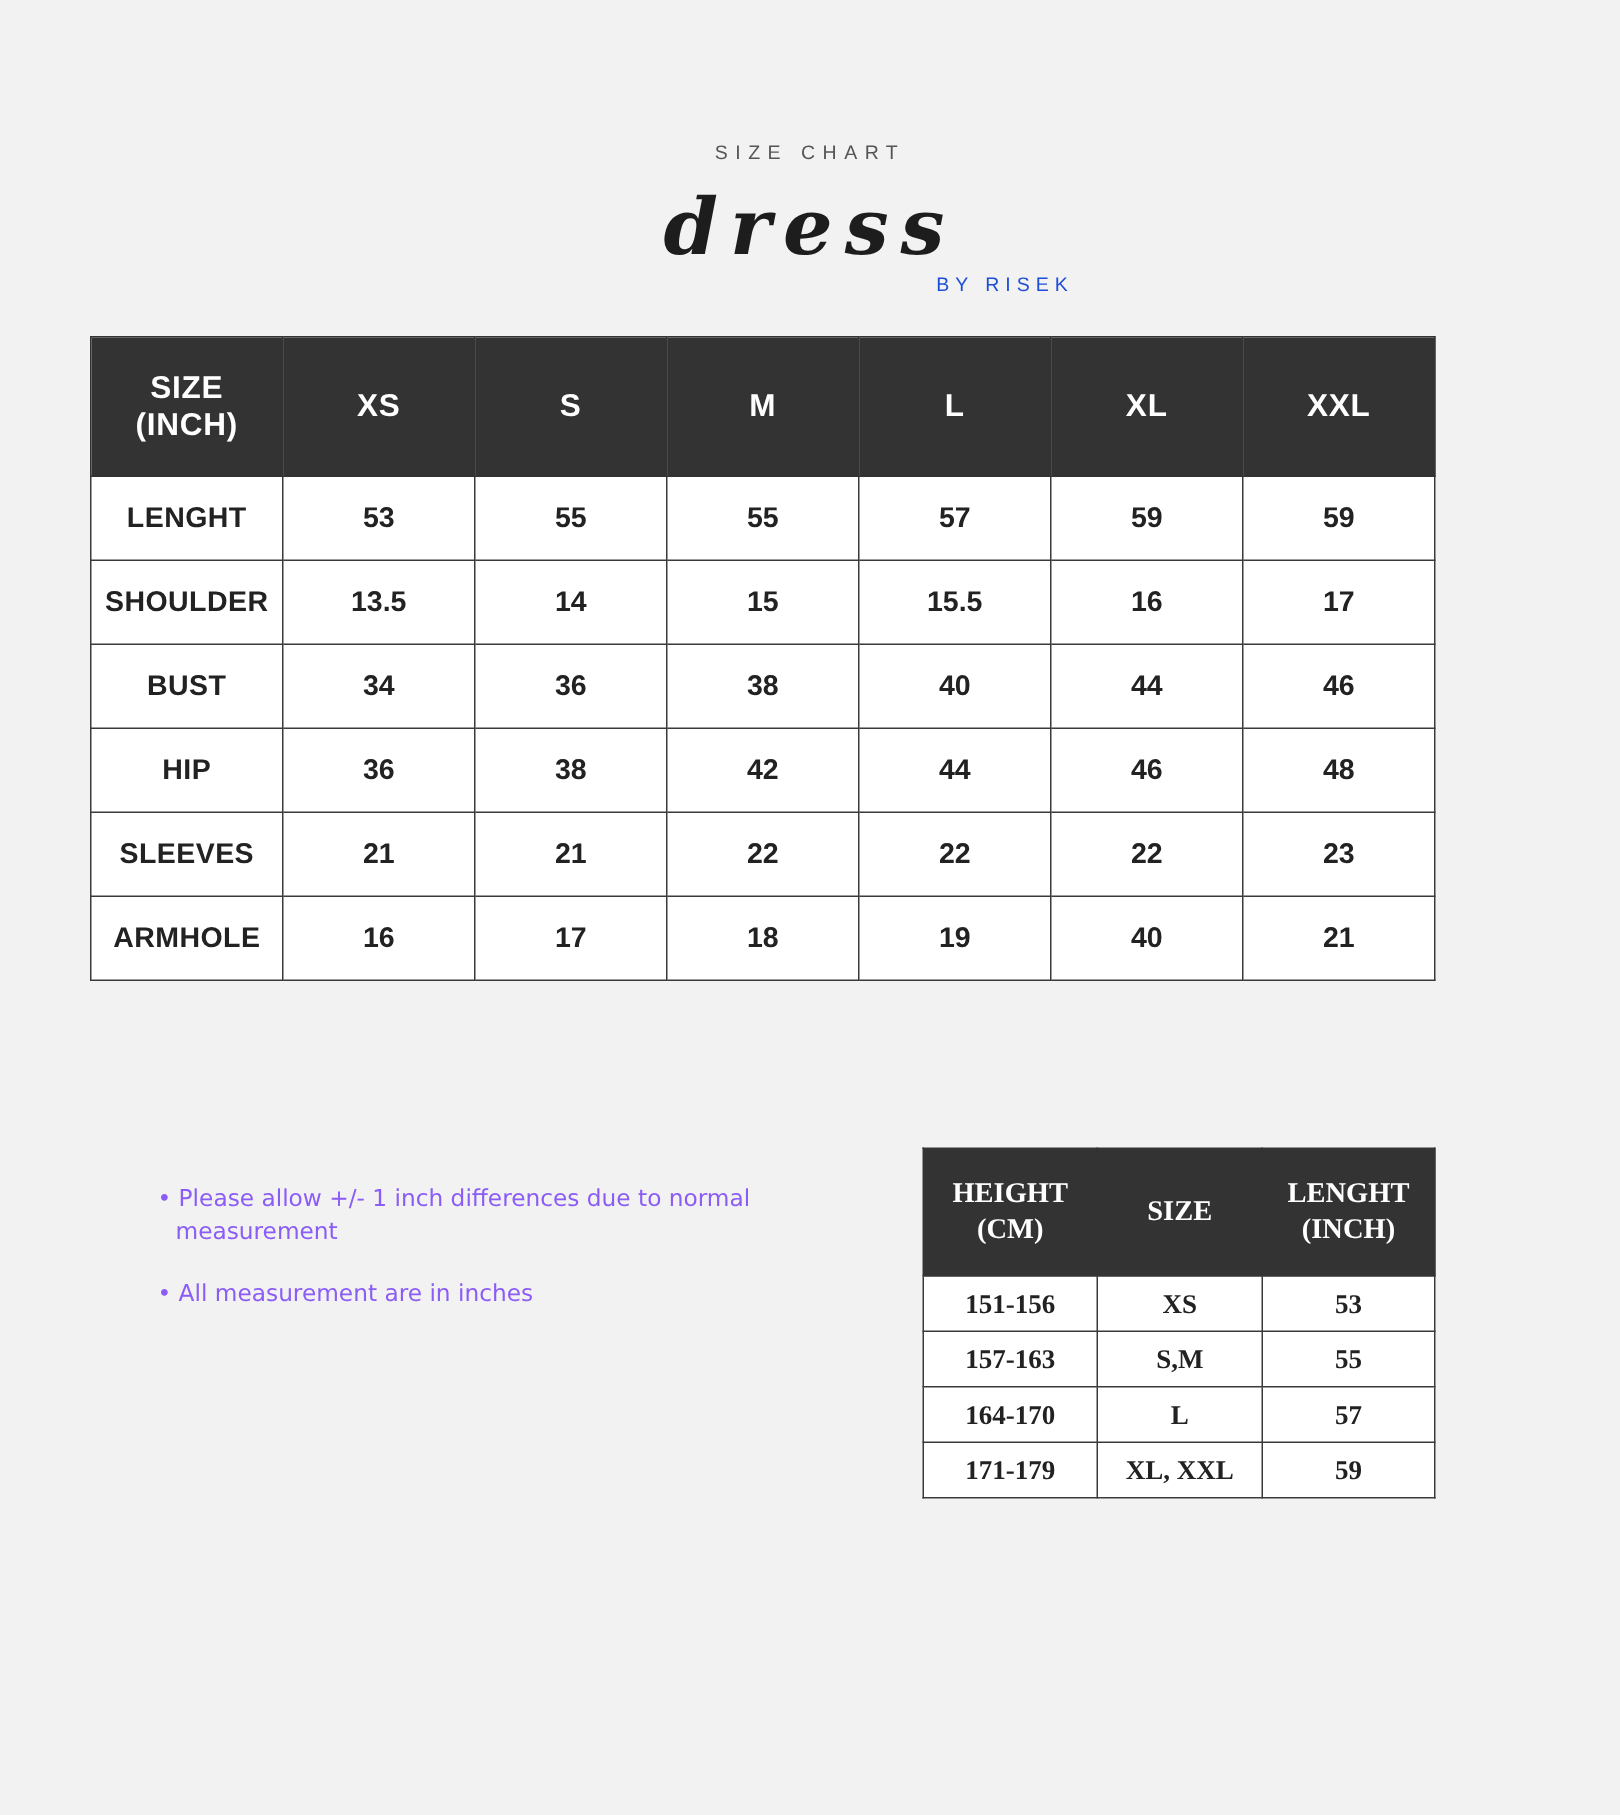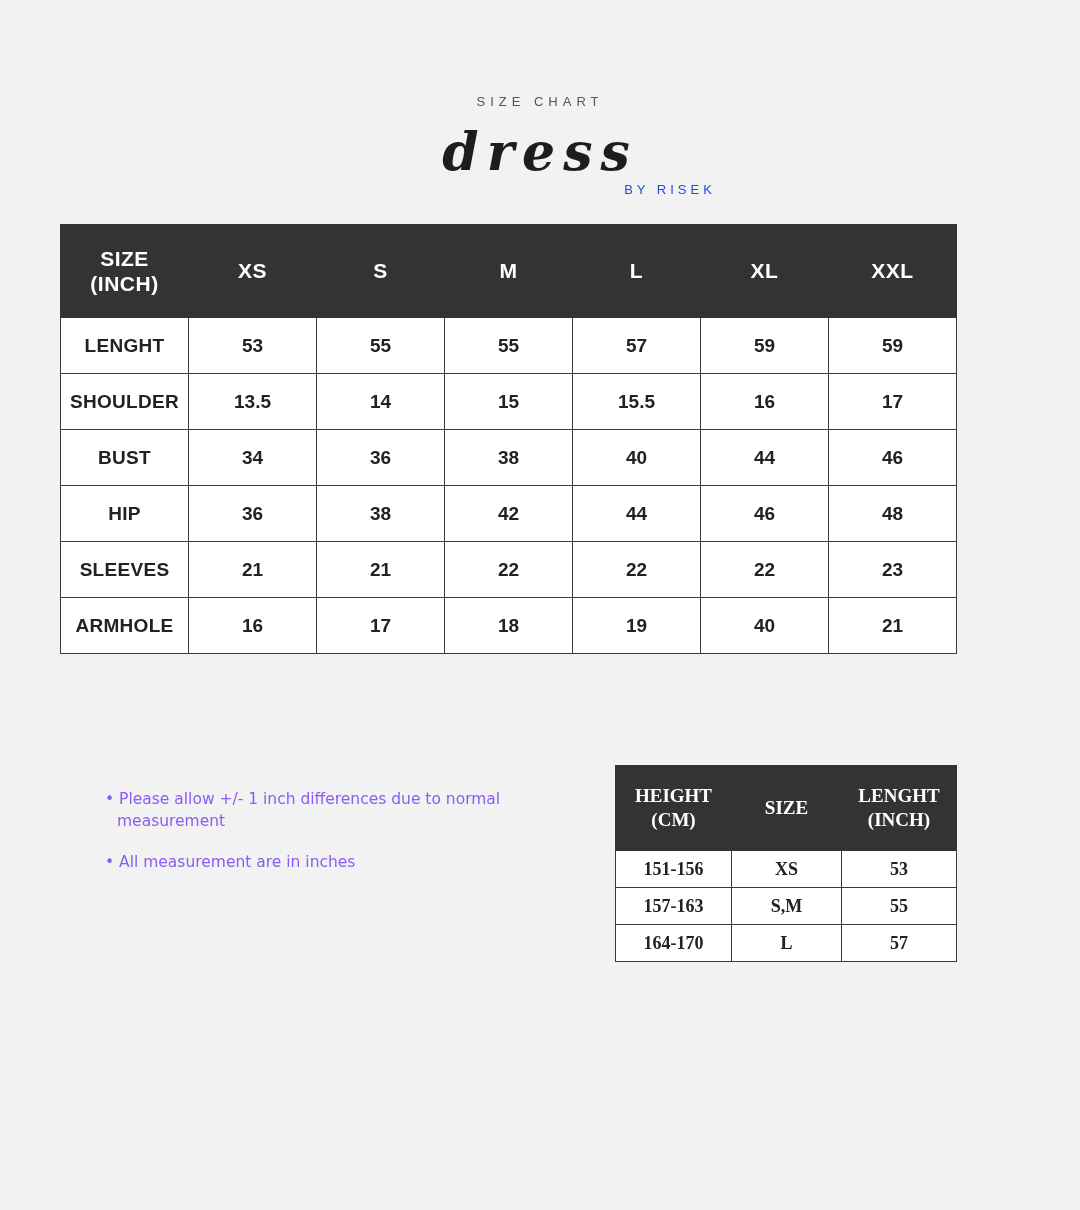--- a/index.html
+++ b/index.html
@@ -266,15 +266,20 @@
       <tr>
         <td>157-163</td>
         <td>S,M</td>
         <td>55</td>
       </tr>
       <tr>
         <td>164-170</td>
         <td>L</td>
         <td>57</td>
       </tr>
+      <tr>
+        <td>171-179</td>
+        <td>XL, XXL</td>
+        <td>59</td>
+      </tr>
     </tbody>
   </table>
 </div>
 
 </body></html>

